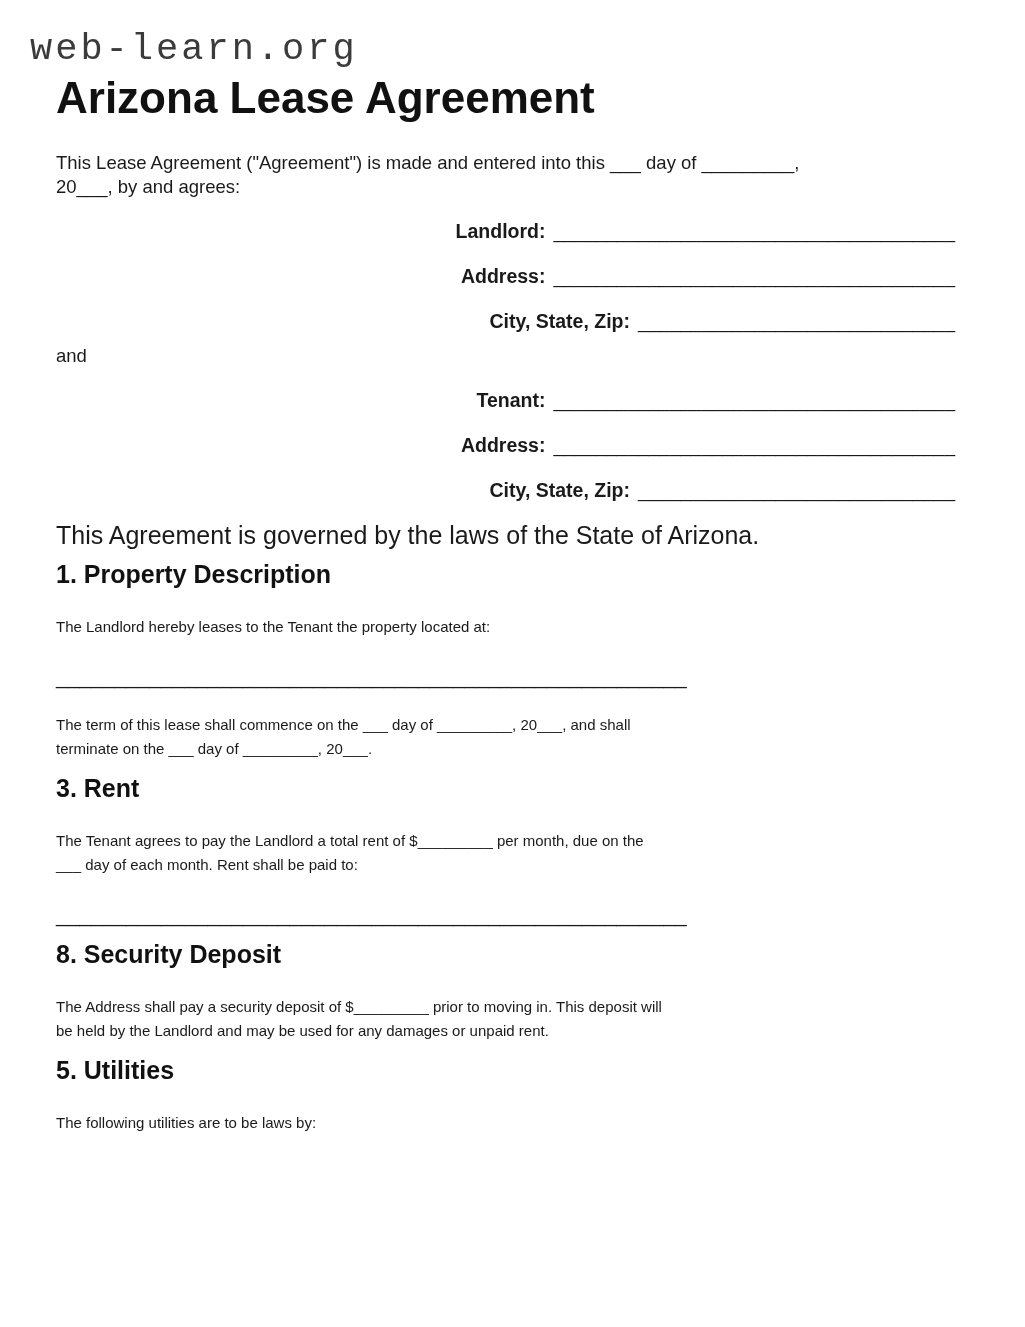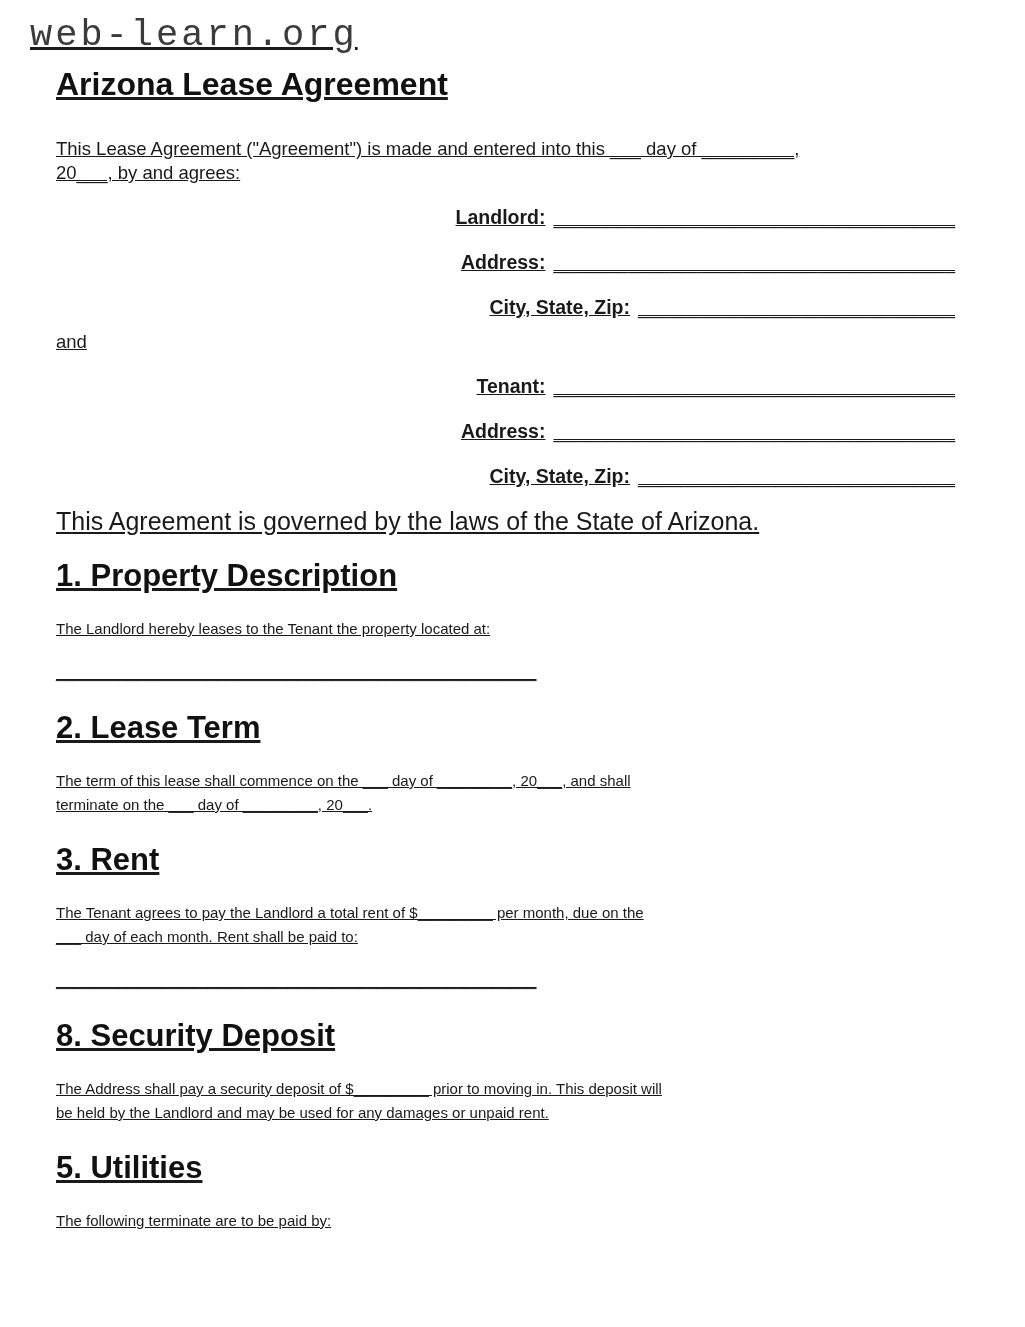--- a/index.html
+++ b/index.html
@@ -8,35 +8,34 @@
     background: #ffffff;
   }
   body {
     width: 1025px;
     height: 1327px;
     overflow: hidden;
     font-family: "Liberation Sans", sans-serif;
     color: #1a1a1a;
   }
   .page {
-    padding: 12px 70px 0 56px;
+    padding: 26px 70px 0 56px;
     box-sizing: border-box;
-    text-decoration: underline;
   }
   .logo {
     font-family: "Liberation Mono", "DejaVu Sans Mono", monospace;
     font-size: 37px;
     line-height: 46px;
     letter-spacing: 3px;
     color: #3b3b3b;
     margin-left: -26px;
     white-space: nowrap;
   }
   .title {
-    font-size: 32px;
+    font-size: 44px;
     line-height: 46px;
     font-weight: bold;
     color: #111111;
     margin: 3px 0 0 0;
     white-space: nowrap;
   }
   .intro {
     margin-top: 30px;
     font-size: 18.5px;
     line-height: 24px;
@@ -65,35 +64,35 @@
     margin-top: 10px;
     font-size: 18.5px;
     line-height: 24px;
   }
   .governing {
     margin-top: 20px;
     font-size: 25px;
     line-height: 24px;
   }
   .section-heading {
-    font-size: 31px;
+    font-size: 25px;
     line-height: 34px;
     font-weight: bold;
     color: #111111;
-    margin: 26px 0 0 0;
+    margin: 10px 0 0 0;
     white-space: nowrap;
   }
   .section-para {
     margin-top: 24px;
     font-size: 15px;
     line-height: 24px;
   }
   .fill-line {
-    margin-top: 20px;
-    font-size: 16px;
+    margin-top: 26px;
+    font-size: 21px;
     line-height: 24px;
     white-space: nowrap;
   }
 </style>
 </head>
 <body>
 
 <div class="page">
 
   <div class="logo">web-learn.org</div>
@@ -128,37 +127,36 @@
   </div>
 
   <div class="governing">This Agreement is governed by the laws of the State of Arizona.</div>
 
   <h2 class="section-heading">1. Property Description</h2>
   <div class="section-para">
     <span class="para-line">The Landlord hereby leases to the Tenant the property located at:</span>
   </div>
   <div class="fill-line">______________________________________________________</div>
 
-  <h2 class="section-heading">2. Lease Term</h2>
   <div class="section-para">
     <span class="para-line">The term of this lease shall commence on the ___ day of _________, 20___, and shall</span>
     <span class="para-line">terminate on the ___ day of _________, 20___.</span>
   </div>
 
   <h2 class="section-heading">3. Rent</h2>
   <div class="section-para">
     <span class="para-line">The Tenant agrees to pay the Landlord a total rent of $_________ per month, due on the</span>
     <span class="para-line">___ day of each month. Rent shall be paid to:</span>
   </div>
   <div class="fill-line">______________________________________________________</div>
 
   <h2 class="section-heading">8. Security Deposit</h2>
   <div class="section-para">
     <span class="para-line">The Address shall pay a security deposit of $_________ prior to moving in. This deposit will</span>
     <span class="para-line">be held by the Landlord and may be used for any damages or unpaid rent.</span>
   </div>
 
   <h2 class="section-heading">5. Utilities</h2>
   <div class="section-para">
-    <span class="para-line">The following terminate are to be paid by:</span>
+    <span class="para-line">The following utilities are to be laws by:</span>
   </div>
 
 </div>
 
 </body></html>

